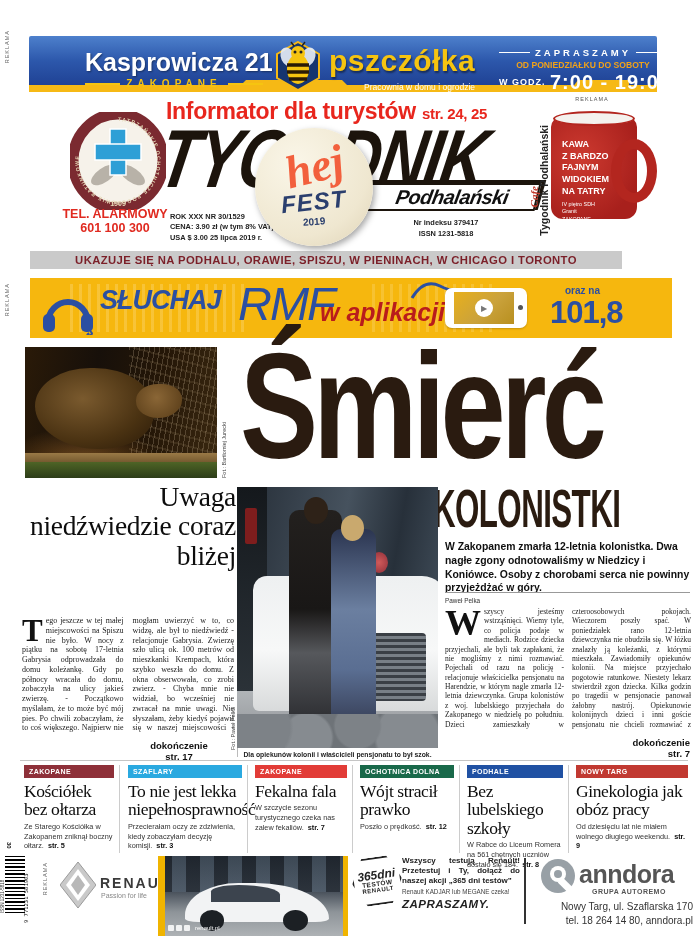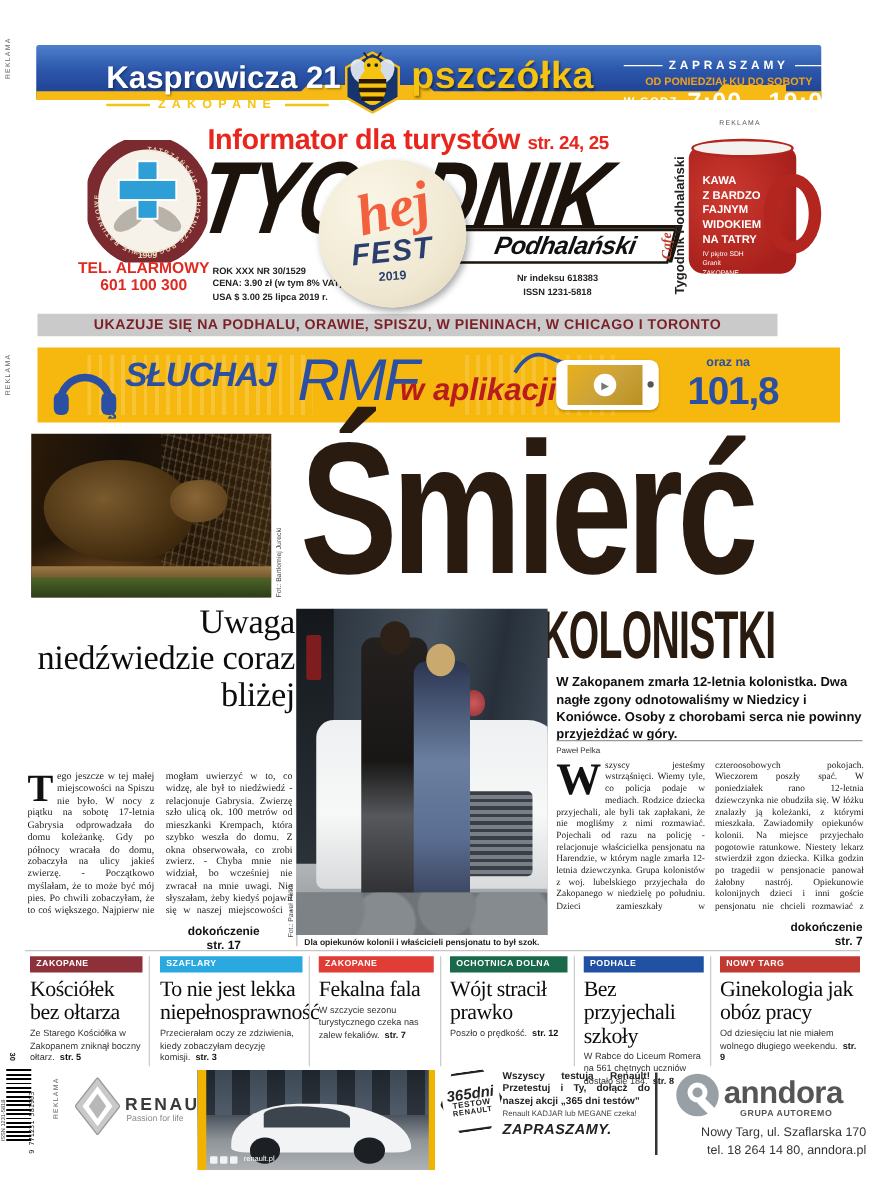--- a/index.html
+++ b/index.html
@@ -3,21 +3,21 @@
 <meta charset="utf-8">
 <style>
   html,body{margin:0;padding:0;background:#e8e8e8;}
   .page{position:relative;width:700px;height:945px;background:#fff;overflow:hidden;
         font-family:"Liberation Sans",sans-serif;color:#111;margin:0 auto;}
   .abs{position:absolute;}
   .vlabel{position:absolute;font-size:5.5px;color:#666;writing-mode:vertical-rl;
           transform:rotate(180deg);letter-spacing:1px;}
 
   
-  .topad{position:absolute;left:29px;top:36px;width:628px;height:44px;
+  .topad{position:absolute;left:29px;top:36px;width:628px;height:56px;
          background:linear-gradient(180deg,#4d80cc 0%,#2c57ab 45%,#1c3c8e 100%);
          border-radius:2px;}
   .topad-ystrip{position:absolute;left:0;right:0;bottom:0;height:7px;background:#f6b915;}
   .topad-notch{position:absolute;bottom:0;left:205px;width:120px;height:12px;background:#f6b915;
                clip-path:polygon(10% 0,90% 0,100% 100%,0 100%);}
   .topad-notch2{position:absolute;bottom:0;right:28px;width:60px;height:12px;background:#f6b915;
                clip-path:polygon(15% 0,100% 0,100% 100%,0 100%);}
   .kaspro{position:absolute;left:56px;top:12px;color:#fff;font-weight:bold;font-size:25px;
           text-shadow:1px 1px 2px rgba(0,0,0,.4);}
   .zako{position:absolute;left:56px;top:42px;width:178px;display:flex;align-items:center;gap:6px;
@@ -339,21 +339,21 @@
     <div class="badge-fest">FEST</div>
     <div class="badge-year">2019</div>
   </div>
 
   <div class="issue">
     <div>ROK XXX     NR 30/1529</div>
     <div>CENA: 3.90 zł (w tym 8% VAT)</div>
     <div>USA $ 3.00   25 lipca 2019 r.</div>
   </div>
   <div class="index">
-    <div>Nr indeksu 618383</div>
+    <div>Nr indeksu 379417</div>
     <div>ISSN 1231-5818</div>
   </div>
 
   <div class="mug-reklama">REKLAMA</div>
   <div class="mug-vert-cafe">Cafe</div>
   <div class="mug-vert-brand">Tygodnik Podhalański</div>
   <div class="mug">
     <div class="mugtxt">
       <div>KAWA</div>
       <div>Z BARDZO</div>
@@ -464,21 +464,21 @@
 
   <div class="teaser" style="left:360px;width:94px;">
     <div class="kick" style="background: rgb(25, 105, 74);">OCHOTNICA DOLNA</div>
     <div class="thead">Wójt stracił prawko</div>
     <div class="ttext"><span>Poszło o prędkość.</span><span class="pg">str. 12</span></div>
   </div>
   <div class="tsep" style="left:459px;"></div>
 
   <div class="teaser" style="left:467px;width:96px;">
     <div class="kick" style="background: rgb(32, 81, 163);">PODHALE</div>
-    <div class="thead">Bez przyjechali szkoły</div>
+    <div class="thead">Bez lubelskiego szkoły</div>
     <div class="ttext"><span>W Rabce do Liceum Romera na 561 chętnych uczniów dostało się 184.</span><span class="pg">str. 8</span></div>
   </div>
   <div class="tsep" style="left:568px;"></div>
 
   <div class="teaser" style="left:576px;width:112px;">
     <div class="kick" style="background: rgb(193, 57, 49);">NOWY TARG</div>
     <div class="thead">Ginekologia jak obóz pracy</div>
     <div class="ttext"><span>Od dziesięciu lat nie miałem wolnego długiego weekendu.</span><span class="pg">str. 9</span></div>
   </div>
 

